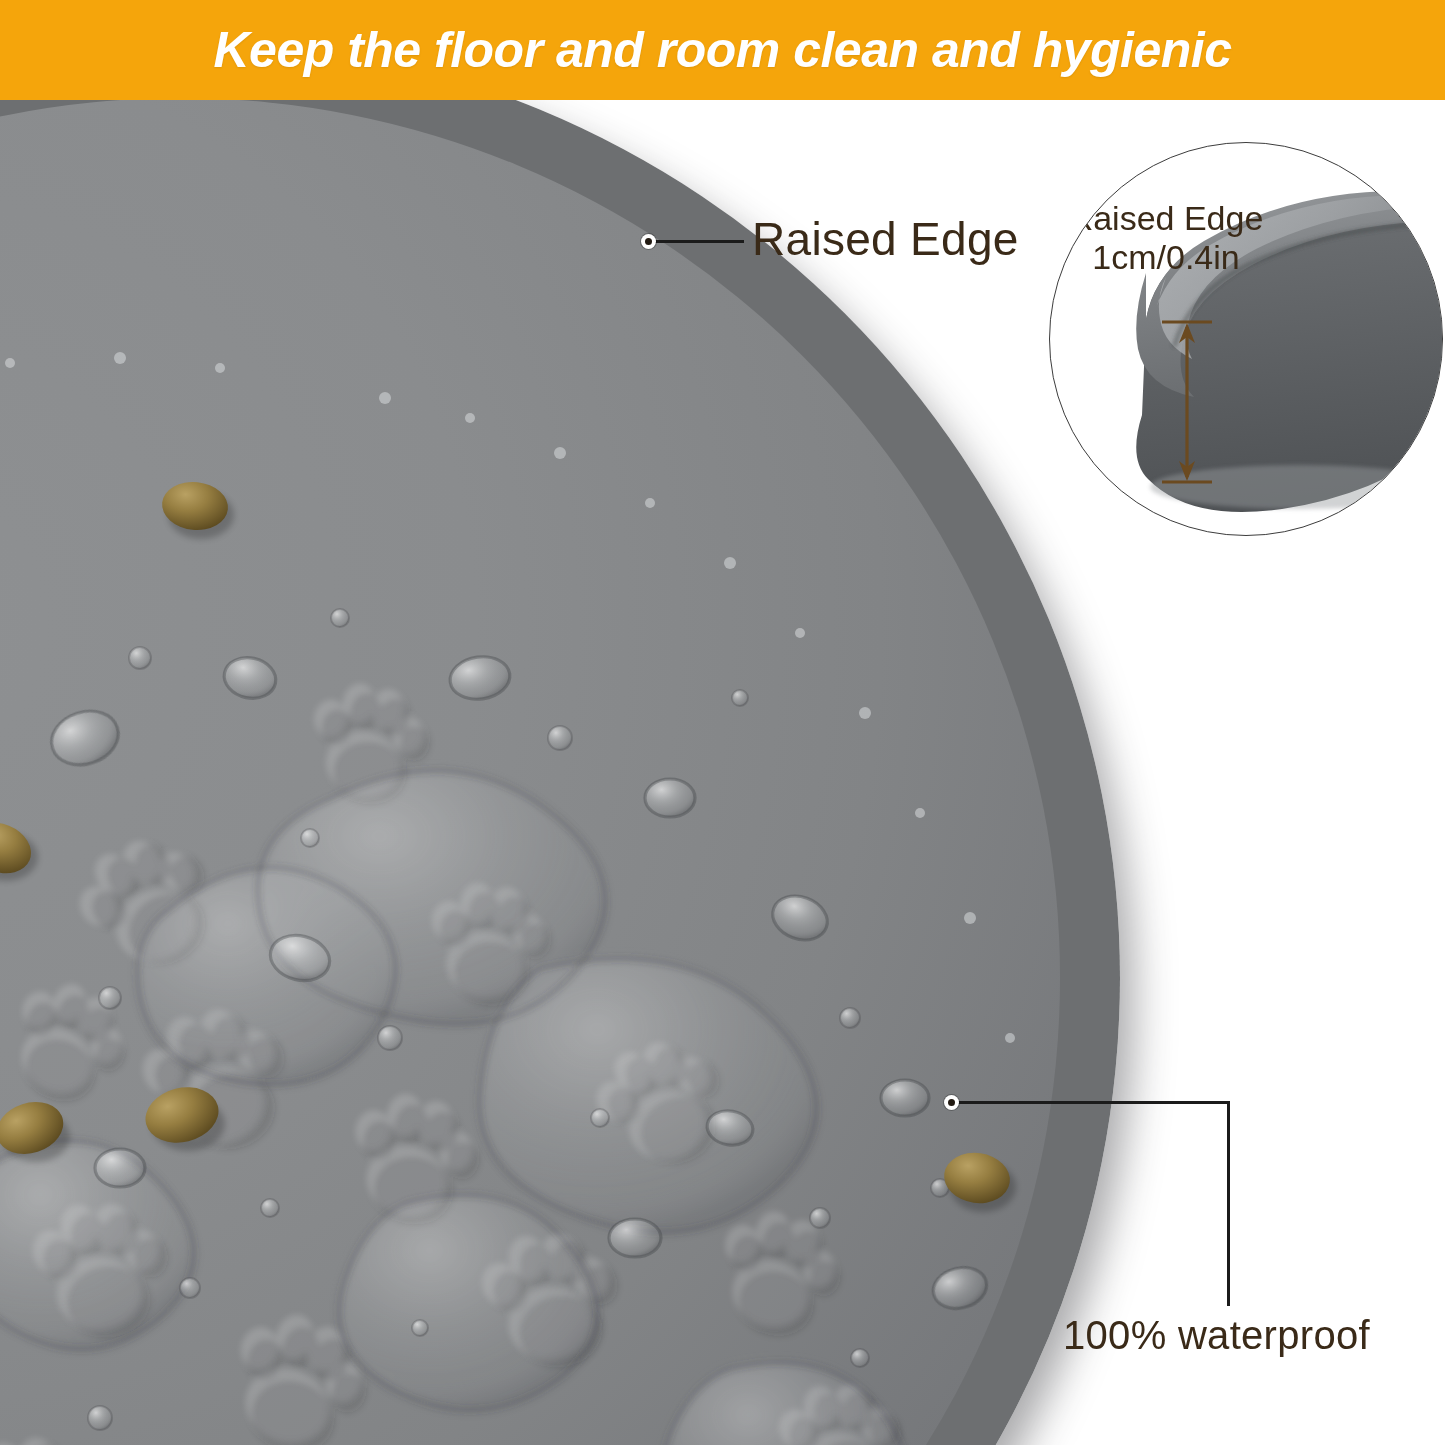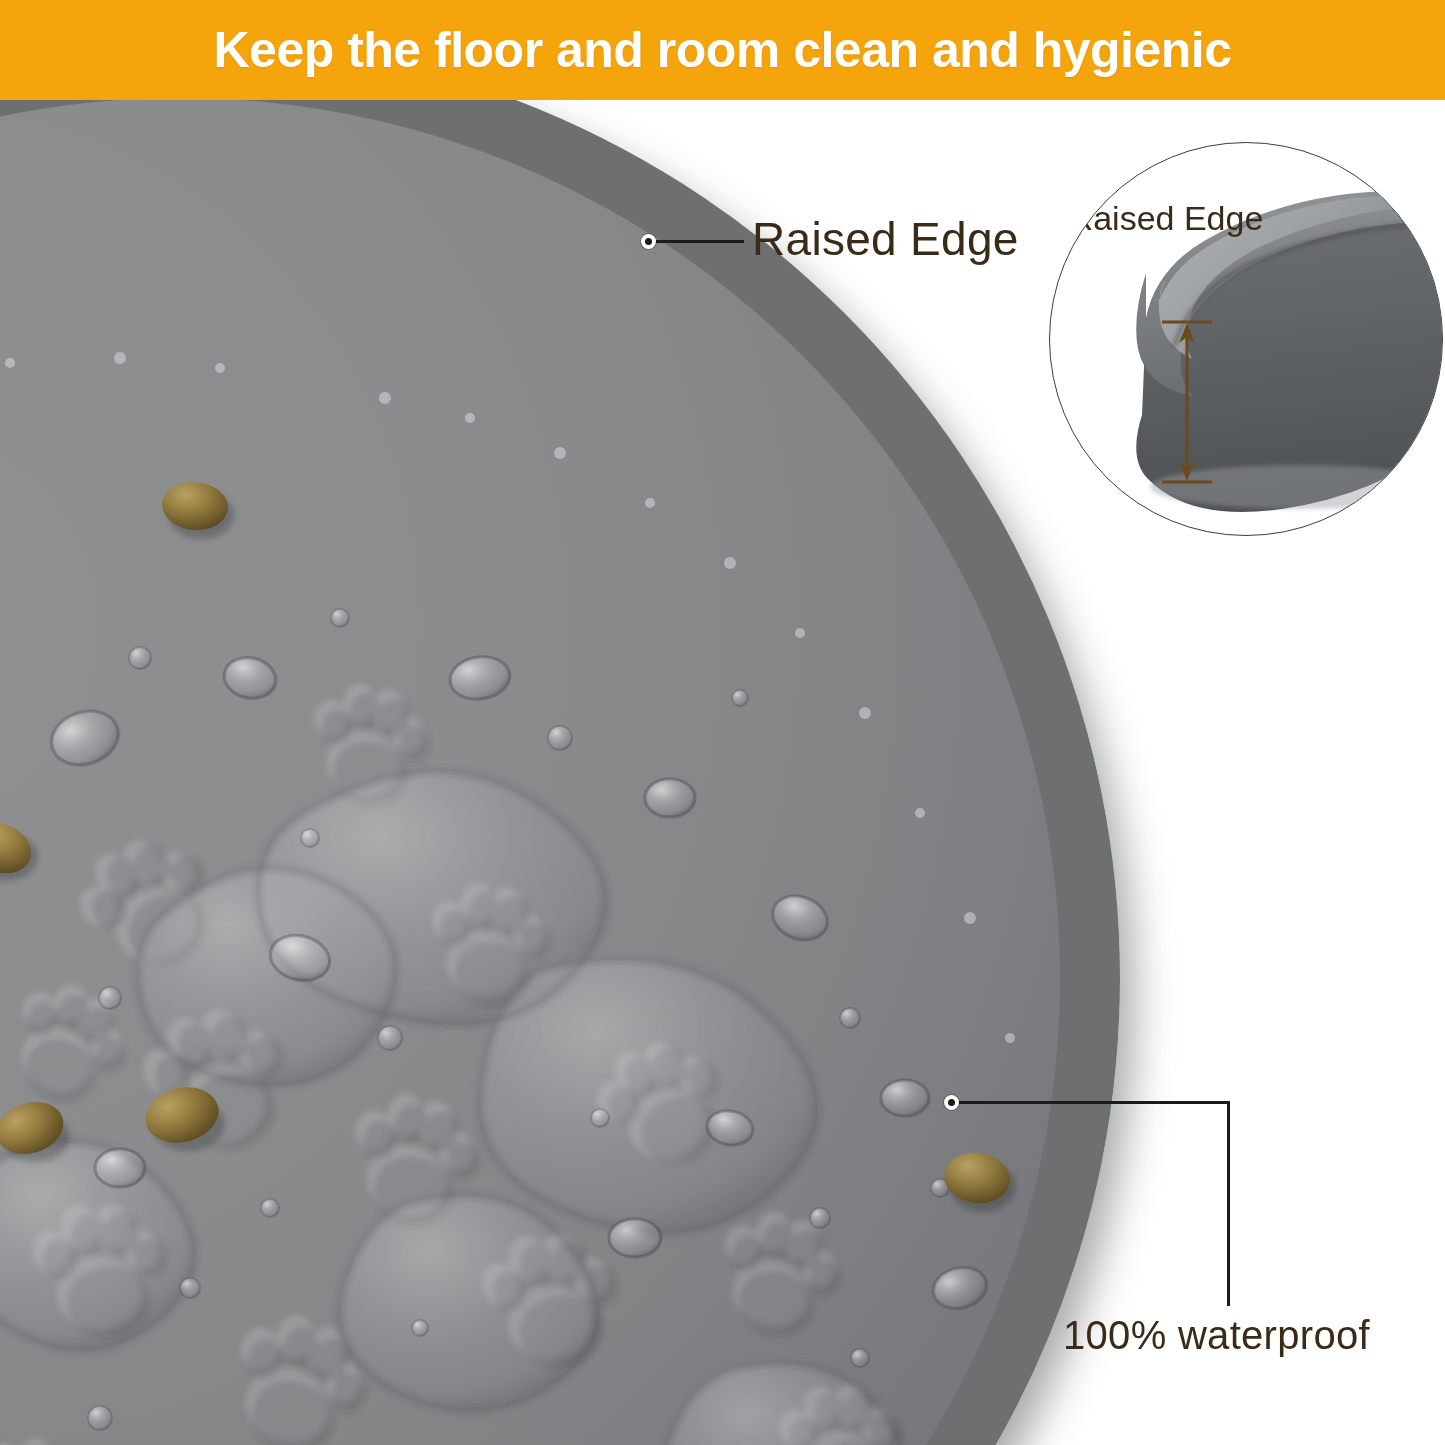--- a/index.html
+++ b/index.html
@@ -19,20 +19,21 @@
   #banner{
     position:absolute;
     left:0; top:0;
     width:1445px;
     height:100px;
     background:#F5A50B;
     display:flex;
     align-items:center;
     justify-content:center;
     z-index:40;
+    font-style:italic;
   }
   #banner-text{
     color:#ffffff;
     font-size:50px;
     font-weight:700;
     letter-spacing:-0.5px;
     line-height:1;
     white-space:nowrap;
     text-shadow:0 1px 2px rgba(120,75,0,.18);
   }
@@ -515,20 +516,21 @@
                  q-28 -14 -32 -40 q-4 -22 6 -42 Z" fill="url(#lipHi)" opacity=".75"></path>
 
         <path d="M124 204 q16 -54 74 -82 q80 -38 194 -42" fill="none" stroke="#3f4245" stroke-opacity=".55" stroke-width="4" filter="url(#insetSoft)"></path>
 
         <ellipse cx="250" cy="344" rx="150" ry="22" fill="#9a9da0" opacity=".45" filter="url(#insetSoft)"></ellipse>
       </svg>
     </div>
 
     <div id="inset-caption">
       <span>Raised Edge</span>
+      <span class="l2">1cm/0.4in</span>
     </div>
 
     <div id="dim">
       <svg viewBox="0 0 66 170" aria-hidden="true">
         <g stroke="#6B4A20" fill="#6B4A20" stroke-width="3.2">
 
           <line x1="8" y1="5" x2="58" y2="5"></line>
 
           <line x1="8" y1="165" x2="58" y2="165"></line>
 

